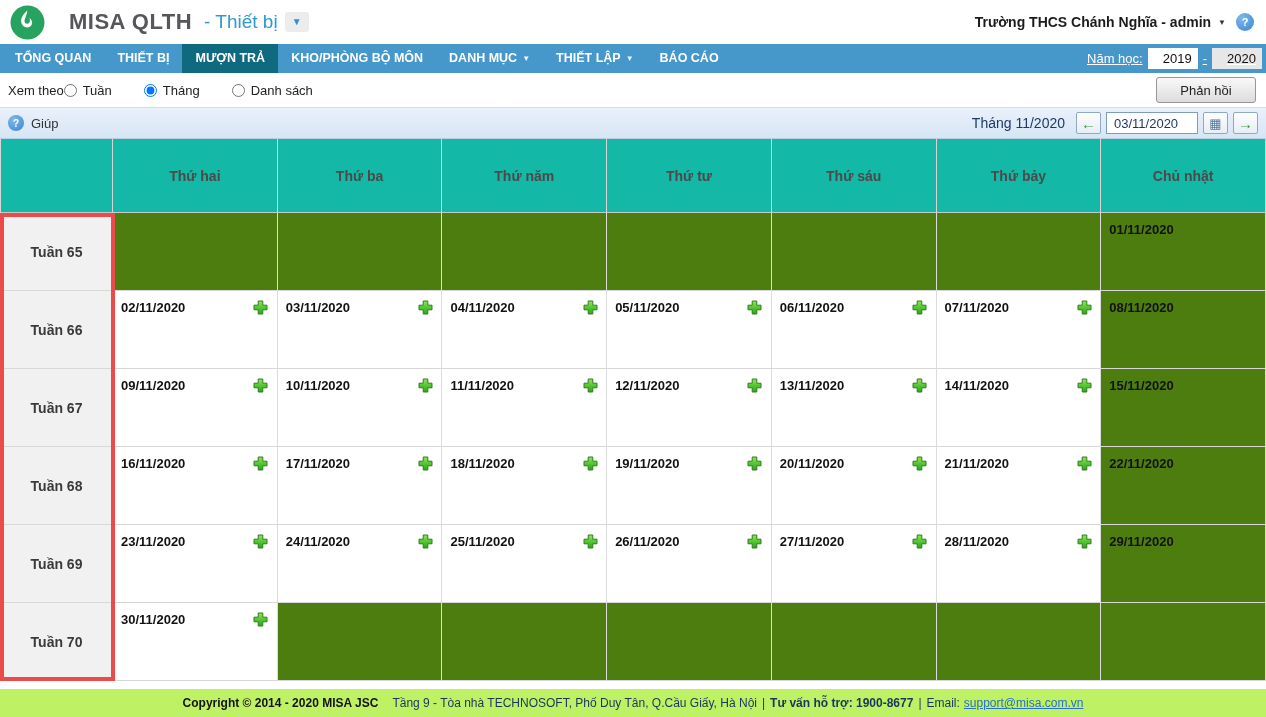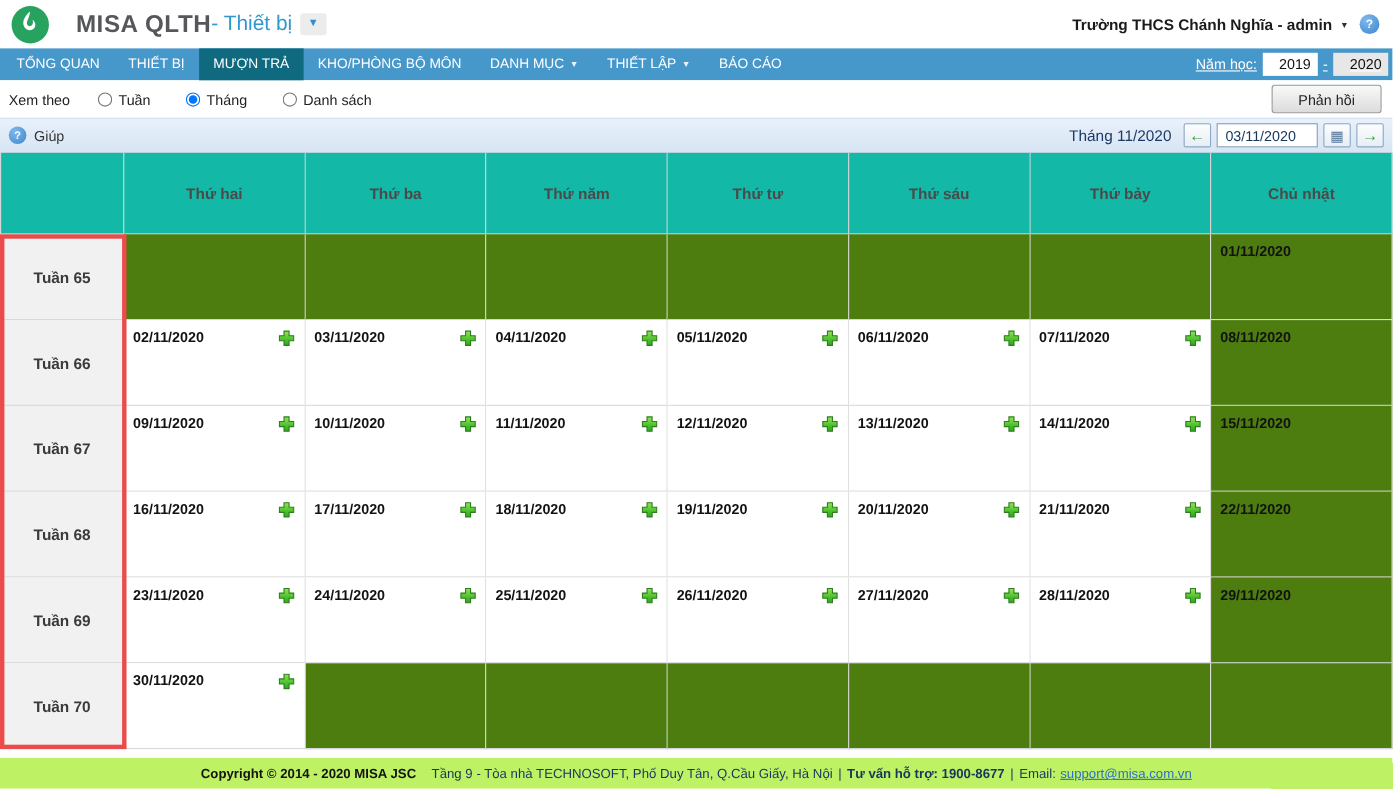--- a/index.html
+++ b/index.html
@@ -6,47 +6,47 @@
   html, body { margin:0; padding:0; }
   body {
     width:1266px; height:717px; overflow:hidden; background:#fff;
     font-family:"Liberation Sans","DejaVu Sans",sans-serif; color:#222;
   }
 
   
   .app-header { height:44px; background:#fff; display:flex; align-items:center; padding:0 12px 0 10px; }
   .logo { width:35px; height:35px; flex:0 0 auto; }
   .brand { font-size:22px; font-weight:bold; color:#56575a; letter-spacing:.5px; margin-left:24px; }
-  .module { font-size:19px; color:#2f99cf; }
+  .module { font-size:19px; color:#2f99cf; margin-left:12px; }
   .module-dd { width:24px; height:20px; background:#ececec; border-radius:3px; margin-left:7px;
                display:flex; align-items:center; justify-content:center; cursor:pointer; }
   .module-dd .dd-arrow { color:#2f8fd0; font-size:10px; line-height:1; }
   .spacer { flex:1; }
   .user { display:flex; align-items:center; font-size:14px; font-weight:bold; color:#1b1b1b; cursor:pointer; }
   .user-caret { font-size:8px; color:#333; margin-left:7px; }
   .help-circle { width:18px; height:18px; border-radius:50%; background:radial-gradient(circle at 35% 30%, #7db9ec, #3d85cf);
                  color:#fff; font-size:11px; font-weight:bold; display:flex; align-items:center; justify-content:center;
                  margin-left:10px; cursor:pointer; }
 
   
   .nav { height:29px; background:#4697ca; display:flex; align-items:stretch; padding-left:2px; }
-  .nav-item { color:#fff; font-size:12.5px; font-weight:normal; padding:0 13px; line-height:29px;
+  .nav-item { color:#fff; font-size:12.5px; font-weight:bold; padding:0 13px; line-height:29px;
               cursor:pointer; display:flex; align-items:center; white-space:nowrap; }
   .nav-item.active { background:#0f6a80; }
   .caret { font-size:8px; margin-left:5px; opacity:.9; }
   .year-box { margin-left:auto; display:flex; align-items:center; color:#fff; font-size:13px; padding-right:4px; gap:5px;text-decoration:underline; }
   .year-input { width:50px; height:21px; border:none; font-size:13px; text-align:right; padding:0 6px;
                 font-family:inherit; color:#111; }
   .year-input.from { background:#fff; }
   .year-input.to { background:#e7e7e7; }
   .year-dash { color:#fff; }
 
   
   .view-bar { height:34px; background:#fff; display:flex; align-items:center; padding:0 8px; font-size:13px; color:#222; }
-  .view-label { margin-right:25px;text-align:center; }
+  .view-label { margin-right:0;text-align:center; }
   .radio-opt { display:flex; align-items:center; margin-right:32px; cursor:pointer; }
   .radio-opt input { margin:0 6px 0 0; }
   .feedback-btn { margin-left:auto; width:100px; height:26px; background:linear-gradient(#f9f9f9,#dcdcdc);
                   border:1px solid #979797; border-radius:3px; font-size:13px; color:#222;
                   font-family:inherit; cursor:pointer; margin-right:2px; }
 
   
   .help-bar { height:32px; background:linear-gradient(#e9f1fb,#d7e5f4); border-top:1px solid #cddeee;
               border-bottom:1px solid #bccfe2; display:flex; align-items:center; padding:0 8px; }
   .help-icon { width:16px; height:16px; border-radius:50%; background:radial-gradient(circle at 35% 30%, #7db9ec, #3d85cf);

